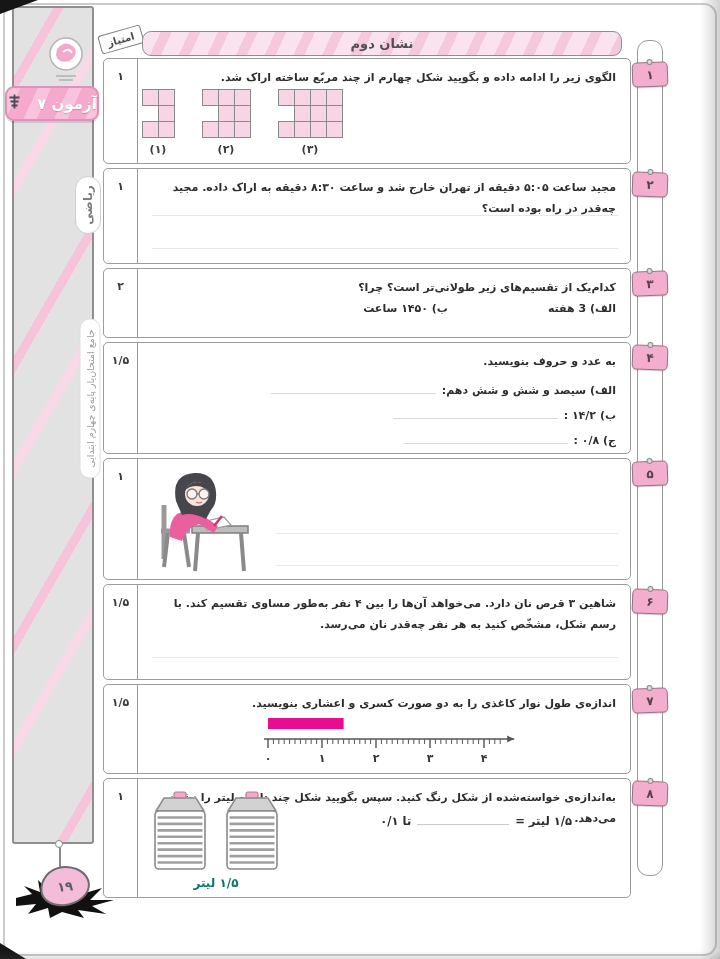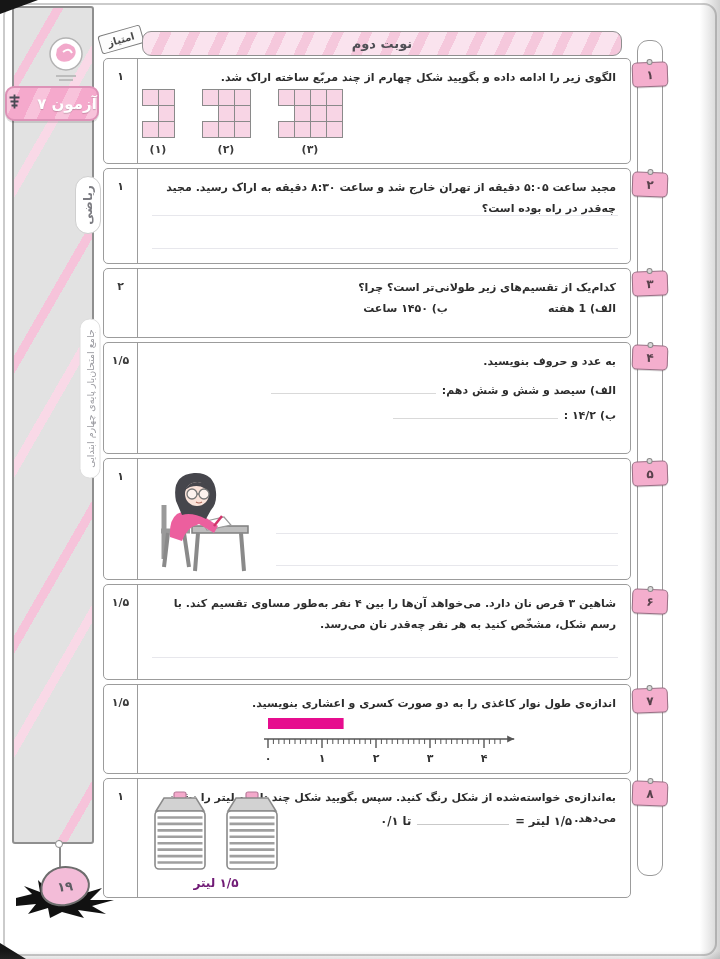--- a/index.html
+++ b/index.html
@@ -76,21 +76,21 @@
 
   
   .numline-wrap{position:absolute;left:118px;top:28px;direction:ltr;}
 
   
   .equation{position:absolute;right:58px;top:34px;display:flex;direction:rtl;align-items:baseline;gap:6px;
     font-size:11.5px;font-weight:bold;color:#2d2d2d;}
   .equation .fill-line{width:92px;border-bottom-color:#c9c9c9;}
   .jugs-box{position:absolute;left:8px;top:12px;width:140px;}
   .jugs{display:flex;gap:10px;direction:ltr;justify-content:center;}
-  .jug-caption{text-align:center;margin-top:3px;font-size:12px;font-weight:bold;color:#701a75;direction:rtl;}
+  .jug-caption{text-align:center;margin-top:3px;font-size:12px;font-weight:bold;color:#0f766e;direction:rtl;}
 
   
   .corner-tl{position:absolute;left:0;top:0;width:38px;height:14px;background:#161616;clip-path:polygon(0 0,100% 0,0 100%);}
   .corner-bl{position:absolute;left:0;bottom:0;width:26px;height:16px;background:#161616;clip-path:polygon(0 100%,0 0,100% 100%);}
   .edge-right{position:absolute;right:0;top:0;bottom:0;width:20px;background:linear-gradient(to right,rgba(90,90,90,0),rgba(90,90,90,.28));pointer-events:none;}
   .edge-bottom{position:absolute;left:0;right:0;bottom:0;height:8px;background:linear-gradient(to bottom,rgba(90,90,90,0),rgba(90,90,90,.18));pointer-events:none;}
 </style>
 </head>
 <body>
 
@@ -126,21 +126,21 @@
     </svg>
   </div>
   <div class="rock">
     <span>۱۹</span>
   </div>
 
   <div class="score-flag">
     <span>امتیاز</span>
   </div>
   <div class="header-band">
-    <span>نوبت دوم</span>
+    <span>نشان دوم</span>
   </div>
 
   <div class="right-strip"></div>
   <div class="tab" style="top:62px">
       <span class="tab-dot"></span>
       <span>۱</span>
     </div>
   <div class="tab" style="top:172px">
       <span class="tab-dot"></span>
       <span>۲</span>
@@ -235,47 +235,51 @@
             </div>
             <div class="fig-label">(۳)</div>
           </div>
         </div>
     </div>
   </div>
 
   <div class="qrow" style="top:168px;height:96px">
     <div class="score-cell">۱</div>
     <div class="q-content">
-      <div class="q-text">مجید ساعت ۵:۰۵ دقیقه از تهران خارج شد و ساعت ۸:۳۰ دقیقه به اراک رسید. مجید چه‌قدر در راه بوده است؟</div>
+      <div class="q-text">مجید ساعت ۵:۰۵ دقیقه از تهران خارج شد و ساعت ۸:۳۰ دقیقه به اراک داده. مجید چه‌قدر در راه بوده است؟</div>
       <div class="ans-line" style="left:14px;right:12px;top:46px"></div>
       <div class="ans-line" style="left:14px;right:12px;top:79px"></div>
     </div>
   </div>
 
   <div class="qrow" style="top:268px;height:70px">
     <div class="score-cell">۲</div>
     <div class="q-content">
       <div class="q-text">کدام‌یک از تقسیم‌های زیر طولانی‌تر است؟ چرا؟</div>
       <div class="options-row">
-        <span class="opt-a">الف) 1 هفته</span>
+        <span class="opt-a">الف) 3 هفته</span>
         <span class="opt-b">ب) ۱۴۵۰ ساعت</span>
       </div>
     </div>
   </div>
 
   <div class="qrow" style="top:342px;height:112px">
     <div class="score-cell">۱/۵</div>
     <div class="q-content">
       <div class="q-text">به عدد و حروف بنویسید.</div>
       <div class="q4-item">
           <span>الف) سیصد و شش و شش دهم:</span>
           <span class="fill-line"></span>
         </div>
       <div class="q4-item">
           <span>ب) ۱۴/۲ :</span>
+          <span class="fill-line"></span>
+        </div>
+      <div class="q4-item">
+          <span>ج) ۰/۸ :</span>
           <span class="fill-line"></span>
         </div>
     </div>
   </div>
 
   <div class="qrow" style="top:458px;height:122px">
     <div class="score-cell">۱</div>
     <div class="q-content">
       <div class="cartoon">
         <svg width="112" height="106" viewBox="0 0 112 106">

